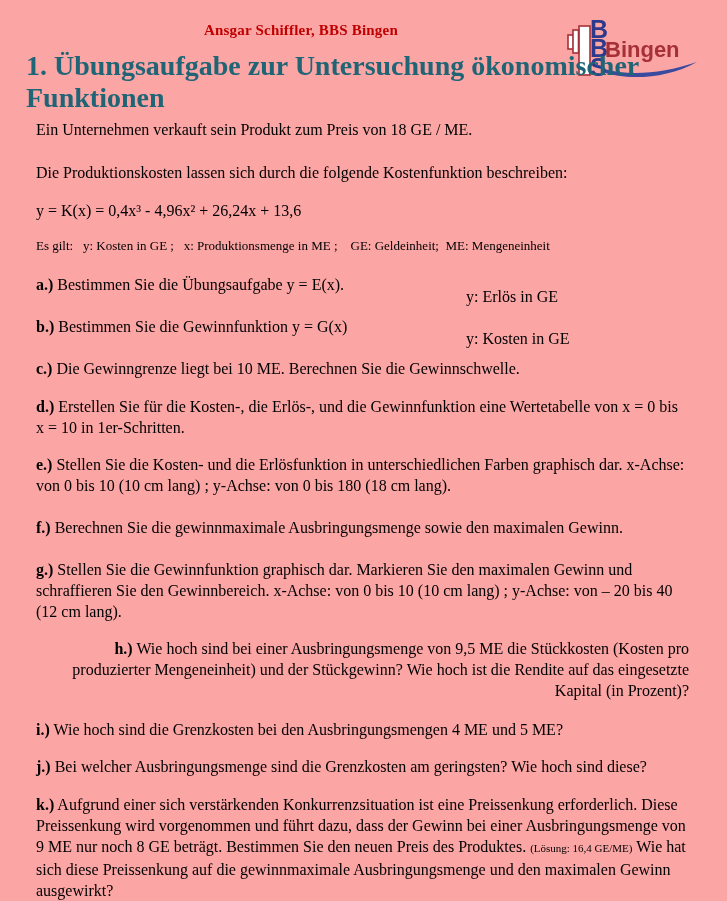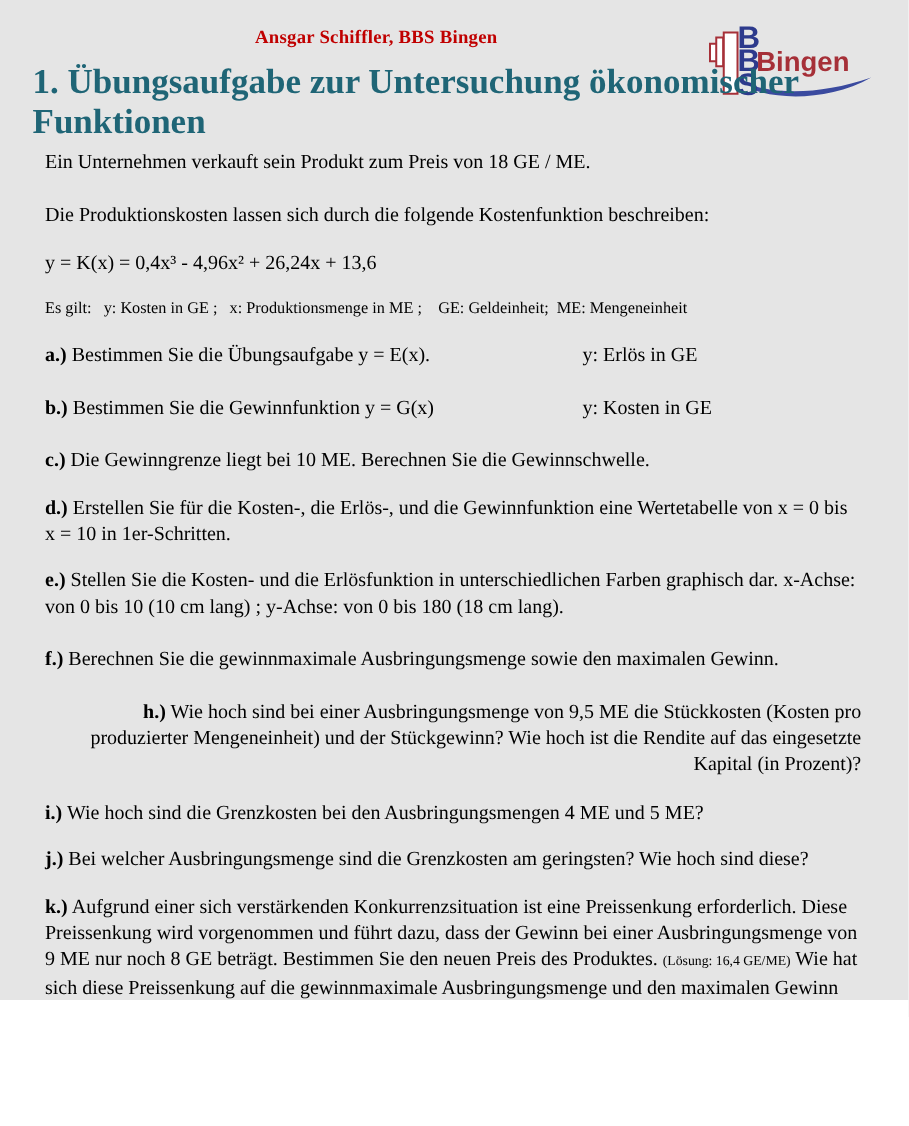--- a/index.html
+++ b/index.html
@@ -1,20 +1,20 @@
 <!DOCTYPE html>
 <html lang="de"><head>
 <meta charset="utf-8">
 <style>
   html,body { margin:0; padding:0; background:#ffffff; }
   .page {
     position: relative;
     width: 727px;
-    height: 800px;
-    background: #e5e5e5;
+    height: 901px;
+    background: #fca5a5;
     font-family: "Liberation Serif", serif;
     color: #000000;
     overflow: hidden;
     text-decoration: underline;
   }
   .author {
     position: absolute;
     left: 204px;
     top: 22px;
     font-size: 15px;
@@ -49,21 +49,21 @@
     font-size: 16px;
     line-height: 21px;
   }
   .legend {
     font-size: 13px !important;
     line-height: 17px !important;
     white-space: pre-wrap;
   }
   .task { position: relative; }
   .tlabel { font-weight: bold; }
-  .side-note { position: absolute; left: 430px; top: 0; }
+  .side-note { position: absolute; left: 430px; top: 12px; }
   .small-inline { font-size: 11px; }
   
   .mb22{margin-bottom:22px !important;} .mb21{margin-bottom:21px !important;}
   .mb20{margin-bottom:20px !important;} .mb18{margin-bottom:18px !important;text-align:right;}
   .mb17{margin-bottom:17px !important;} .mb16{margin-bottom:16px !important;}
   .mb14{margin-bottom:14px !important;}
   .logo text { font-family: "Liberation Sans", sans-serif; font-weight: bold; }
 </style>
 </head>
 <body>
@@ -112,20 +112,22 @@
 
     <p class="task mb14"><strong class="tlabel">d.)</strong>
       <span>Erstellen Sie für die Kosten-, die Erlös-, und die Gewinnfunktion eine Wertetabelle von x = 0 bis x = 10 in 1er-Schritten.</span></p>
 
     <p class="task mb21"><strong class="tlabel">e.)</strong>
       <span>Stellen Sie die Kosten- und die Erlösfunktion in unterschiedlichen Farben graphisch dar. x-Achse: von 0 bis 10 (10 cm lang) ; y-Achse: von 0 bis 180 (18 cm lang).</span></p>
 
     <p class="task mb21"><strong class="tlabel">f.)</strong>
       <span>Berechnen Sie die gewinnmaximale Ausbringungsmenge sowie den maximalen Gewinn.</span></p>
 
+    <p class="task mb14"><strong class="tlabel">g.)</strong>
+      <span>Stellen Sie die Gewinnfunktion graphisch dar. Markieren Sie den maximalen Gewinn und schraffieren Sie den Gewinnbereich. x-Achse: von 0 bis 10 (10 cm lang) ; y-Achse: von – 20 bis 40 (12 cm lang).</span></p>
 
     <p class="task mb18"><strong class="tlabel">h.)</strong>
       <span>Wie hoch sind bei einer Ausbringungsmenge von 9,5 ME die Stückkosten (Kosten pro produzierter Mengeneinheit) und der Stückgewinn? Wie hoch ist die Rendite auf das eingesetzte Kapital (in Prozent)?</span></p>
 
     <p class="task mb16"><strong class="tlabel">i.)</strong>
       <span>Wie hoch sind die Grenzkosten bei den Ausbringungsmengen 4 ME und 5 ME?</span></p>
 
     <p class="task mb17"><strong class="tlabel">j.)</strong>
       <span>Bei welcher Ausbringungsmenge sind die Grenzkosten am geringsten? Wie hoch sind diese?</span></p>
 

